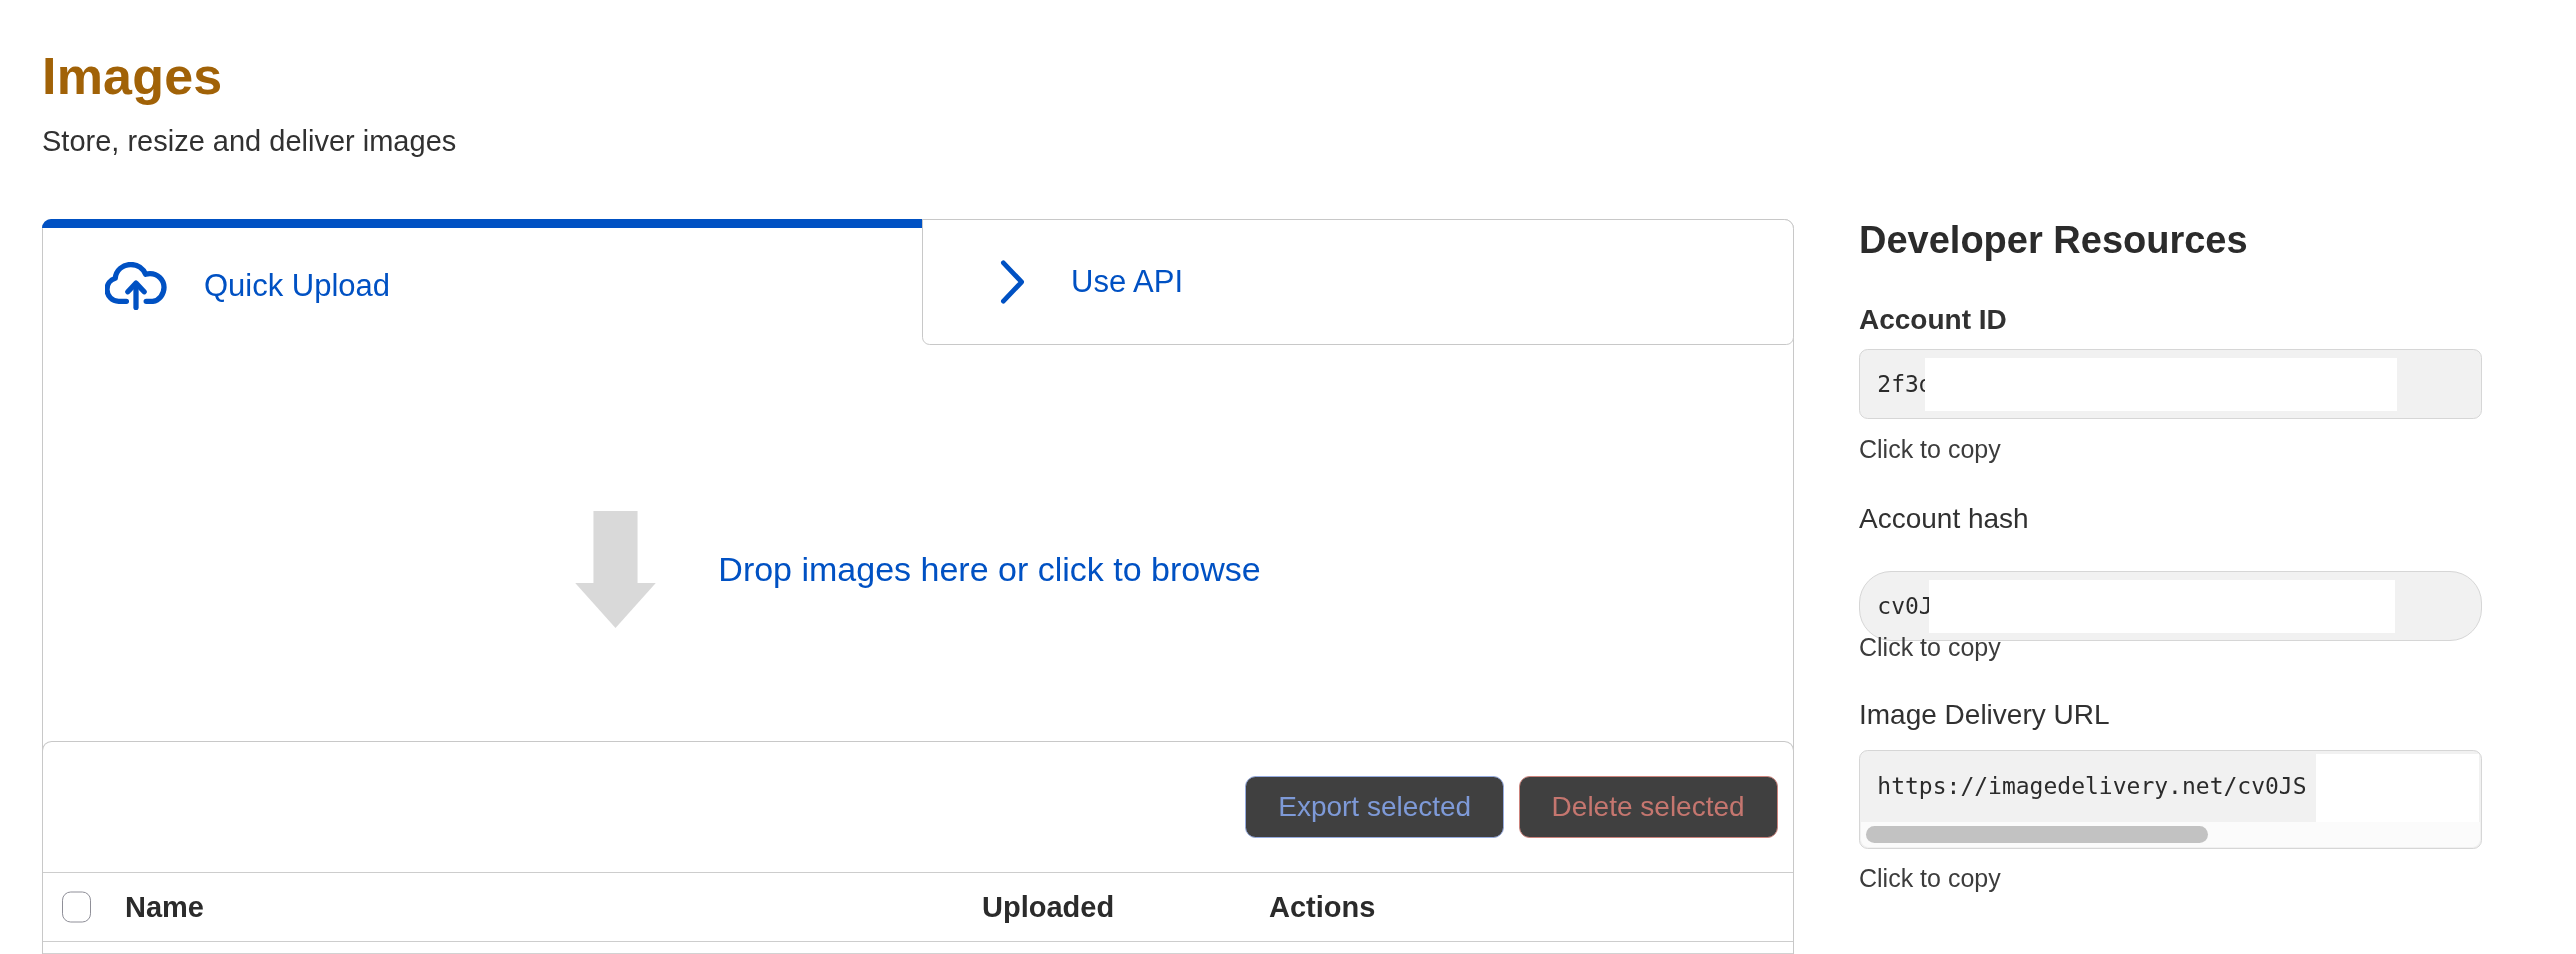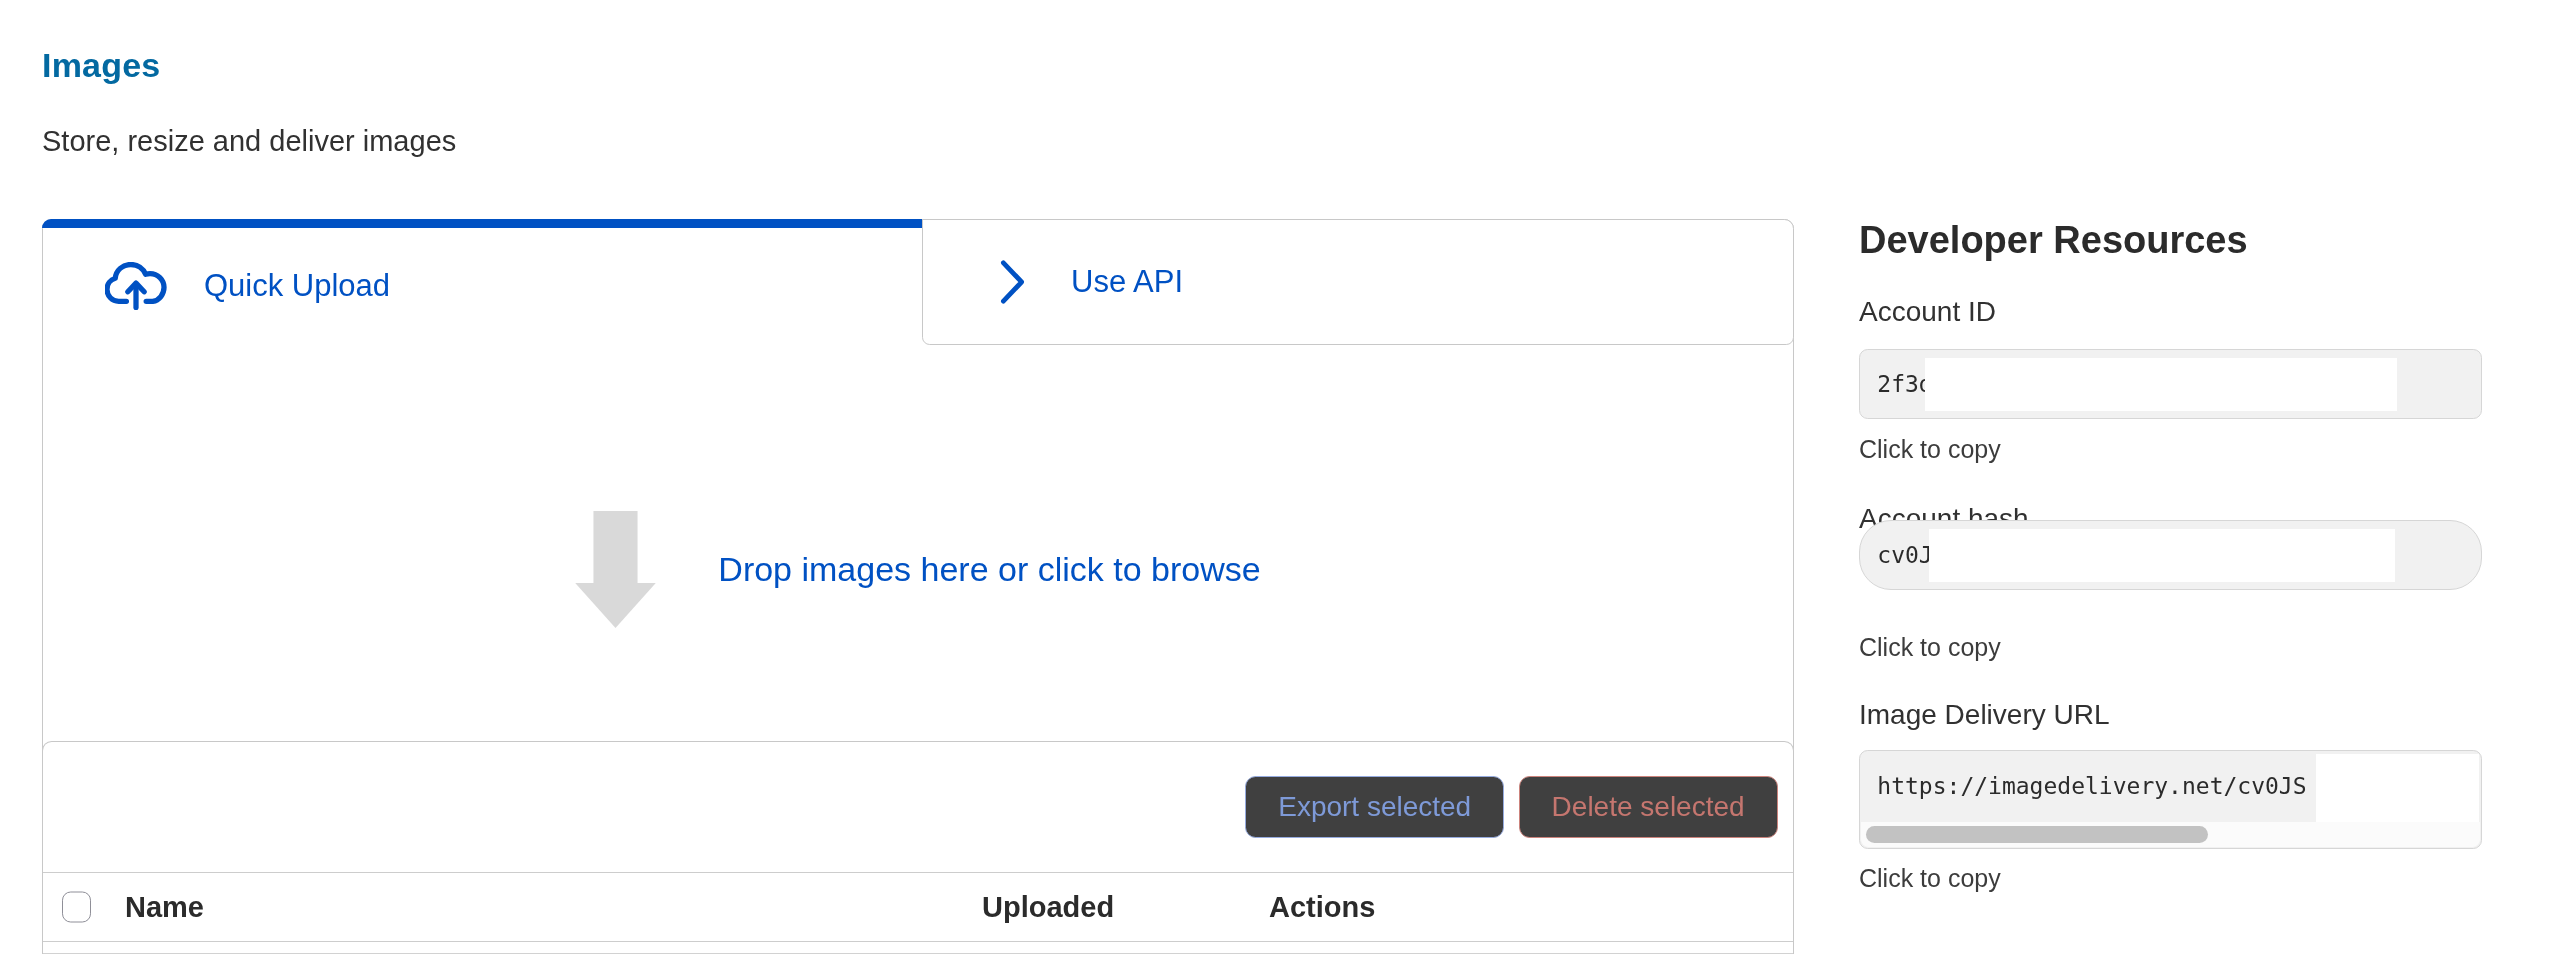--- a/index.html
+++ b/index.html
@@ -1,21 +1,21 @@
 <!DOCTYPE html>
 <html><head>
 <meta charset="utf-8">
 <style>
   * { margin:0; padding:0; box-sizing:border-box; }
   html,body { width:2576px; height:954px; background:#ffffff; overflow:hidden;
               font-family:"Liberation Sans", sans-serif; color:#313131; }
   .canvas { position:relative; width:2576px; height:954px; }
 
   
-  .page-title { position:absolute; left:42px; top:46px; font-size:34px; font-weight:700; color:#0369a1; letter-spacing:0.2px; }
+  .page-title { position:absolute; left:42px; top:46px; font-size:52px; font-weight:700; color:#a16207; letter-spacing:0.2px; }
   .page-subtitle { position:absolute; left:42px; top:125px; font-size:29px; font-weight:400; color:#313131; }
 
   
   .upload-panel { position:absolute; left:42px; top:219px; width:1752px; height:576px;
                   background:#fff; border:1px solid #c8c8c8; border-radius:9.6px; }
   .active-tab-bar { position:absolute; left:-1px; top:-1px; width:880px; height:8.7px;
                     background:#0051c3; border-top-left-radius:9.6px; }
   .tab-quick { position:absolute; left:0; top:7.7px; width:879px; height:117px;
                display:flex; align-items:center; padding-left:62px; gap:37px; cursor:pointer; }
   .tab-api { position:absolute; left:879px; top:-1px; right:-1px; height:126px; background:#fff;
@@ -51,22 +51,22 @@
   .sidebar { position:absolute; left:1859px; top:0; width:623px; height:814px; }
   .sidebar-heading { position:absolute; top:219px; font-size:38px; font-weight:700; color:#2b2b2b; }
   .res-label { position:absolute; font-size:28px; color:#313131; }
   .res-helper { position:absolute; font-size:25px; color:#3c3c3c; cursor:pointer; }
   .res-field { position:absolute; width:623px; background:#f1f1f1; border:1px solid #d6d6d6;
                border-radius:8.7px; cursor:pointer; overflow:hidden; }
   .res-field .mono { position:absolute; left:17.3px; font-family:"DejaVu Sans Mono", monospace;
                      font-size:23px; color:#2b2b2b; white-space:nowrap; }
   .redaction { position:absolute; background:#ffffff; }
 
-  .lbl-1 { top:296px; }  .fld-1 { top:349px; height:70px; }  .hlp-1 { top:435px; }
-  .lbl-2 { top:503px; }  .fld-2 { top:520px; height:70px;border-radius:32px; }  .hlp-2 { top:633px; }
+  .lbl-1 { top:304px;font-weight:bold; }  .fld-1 { top:349px; height:70px; }  .hlp-1 { top:435px; }
+  .lbl-2 { top:503px; }  .fld-2 { top:571px; height:70px;border-radius:32px; }  .hlp-2 { top:633px; }
   .lbl-3 { top:699px; }  .fld-3 { top:750px; height:99px; } .hlp-3 { top:864px; }
 
   .fld-1 .mono, .fld-2 .mono { top:0; line-height:68px; }
   .fld-1 .redaction { left:65px; top:7.7px; width:472px; height:53px; }
   .fld-2 .redaction { left:69px; top:7.7px; width:466px; height:53px; }
 
   .fld-3 .mono { top:0; line-height:70px; }
   .fld-3 .redaction { left:456px; top:2.9px; width:163px; height:68px; }
   .hscroll-track { position:absolute; left:1px; right:1px; bottom:1px; height:25px;
                    background:#fbfbfb; border-radius:0 0 7.7px 7.7px; }

